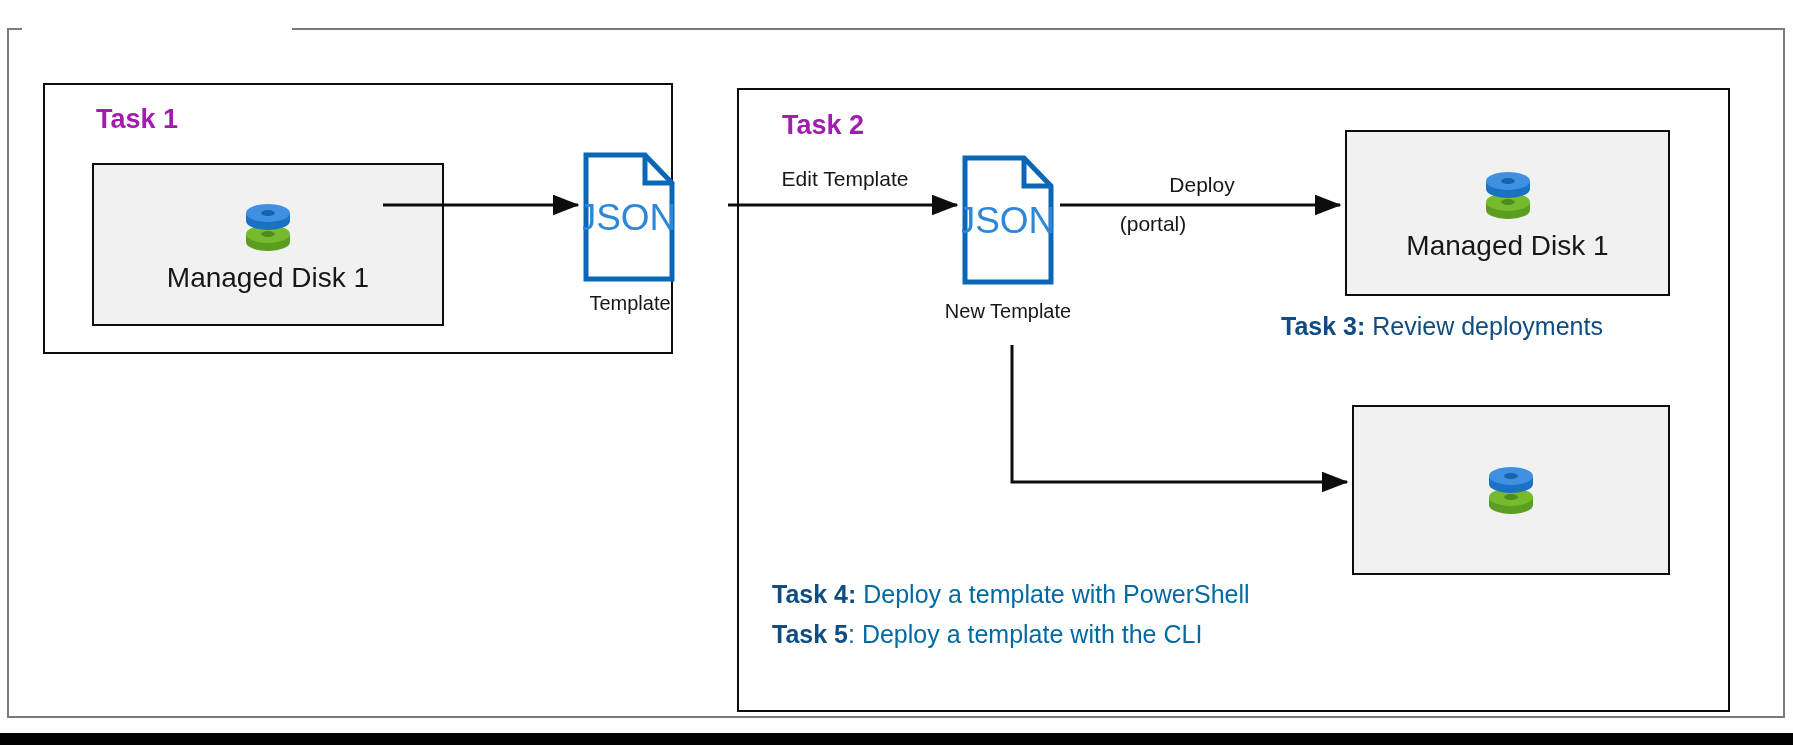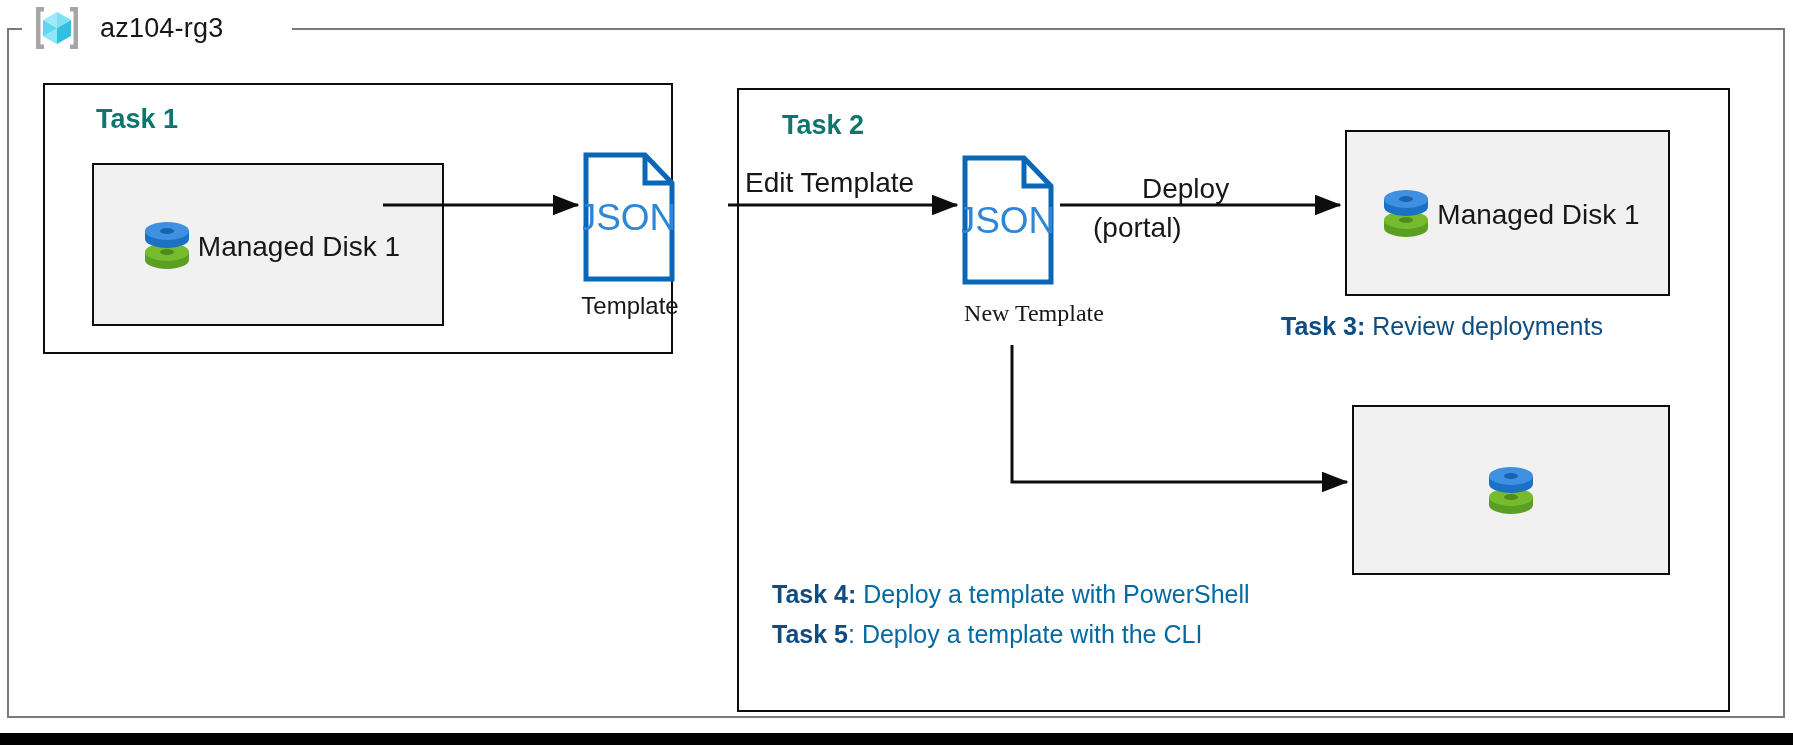--- a/index.html
+++ b/index.html
@@ -64,33 +64,33 @@
     border: 2px solid #0d0d0d;
     box-sizing: border-box;
     background: #ffffff;
   }
   #task1-panel { left: 43px;  top: 83px;  width: 630px; height: 271px; }
   #task2-panel { left: 737px; top: 88px;  width: 993px; height: 624px; }
 
   .task-heading {
     font-size: 27px;
     font-weight: bold;
-    color: #0f766e;
+    color: #a21caf;
     white-space: nowrap;
   }
   #task1-heading { left: 96px;  top: 104px; }
   #task2-heading { left: 782px; top: 110px; }
 
   
   .resource-box {
     background: #f1f1f1;
     border: 2px solid #0d0d0d;
     box-sizing: border-box;
     display: flex;
-    flex-direction: row;
+    flex-direction: column;
     align-items: center;
     justify-content: center;
   }
   .resource-label {
     font-size: 28px;
     color: #171717;
     white-space: nowrap;
     margin-top: 4px;
   }
   #disk-box-1 { left: 92px;  top: 163px; width: 352px; height: 163px; }
@@ -98,34 +98,34 @@
   #disk-box-3 { left: 1352px; top: 405px; width: 318px; height: 170px; }
 
   .disk-icon { width: 62px; height: 62px; display: block; }
 
   
   .json-doc { width: 92px; height: 130px; display: block; }
   #json-doc-1 { left: 583px;  top: 152px; }
   #json-doc-2 { left: 962px;  top: 155px; }
 
   .doc-caption {
-    font-size: 24px;
+    font-size: 20px;
     color: #171717;
     white-space: nowrap;
     text-align: center;
   }
   #template-caption-1 { left: 557px; top: 292px; width: 146px; }
-  #template-caption-2 { left: 923px; top: 300px; width: 222px; font-family: Liberation Serif, serif; }
+  #template-caption-2 { left: 897px; top: 300px; width: 222px; }
 
   
   .edge-label {
-    font-size: 28px;
-    color: #171717;
-    white-space: nowrap;
-    text-align: left;
+    font-size: 21px;
+    color: #171717;
+    white-space: nowrap;
+    text-align: center;
   }
   #edit-template-label { left: 745px;  top: 167px; width: 200px; }
   #deploy-label        { left: 1142px; top: 173px; width: 120px; }
   #portal-label        { left: 1093px; top: 212px; width: 120px; }
 
   
   .task-line {
     font-size: 25px;
     color: #0f4c81;
     white-space: nowrap;
@@ -157,40 +157,20 @@
   }
 </style>
 </head>
 <body>
 
 <div id="stage">
 
   <div class="abs" id="rg-container"></div>
   <div class="abs" id="rg-title-gap"></div>
 
-  <div class="abs" id="rg-header">
-    <span>
-      <svg class="rg-icon" viewBox="0 0 54 50" xmlns="http://www.w3.org/2000/svg">
-
-        <path d="M14 4 L6 4 L6 46 L14 46 L14 41.5 L10.5 41.5 L10.5 8.5 L14 8.5 Z" fill="#a6a6a6"></path>
-
-        <path d="M40 4 L48 4 L48 46 L40 46 L40 41.5 L43.5 41.5 L43.5 8.5 L40 8.5 Z" fill="#a6a6a6"></path>
-
-        <path d="M27 9 L41 17 L27 25 L13 17 Z" fill="#9fe9fa"></path>
-
-        <path d="M13 17 L27 25 L27 41 L13 33 Z" fill="#5fd5f0"></path>
-
-        <path d="M41 17 L41 33 L27 41 L27 25 Z" fill="#32bfe0"></path>
-
-        <path d="M27 25 L41 17 L27 9 Z" fill="#7fe0f5"></path>
-        <path d="M13 33 L27 25 L27 41 Z" fill="#8ee6f7"></path>
-      </svg>
-    </span>
-    <span id="rg-name">az104-rg3</span>
-  </div>
 
   <div class="abs task-panel" id="task1-panel"></div>
   <div class="abs task-heading" id="task1-heading">Task 1</div>
 
   <div class="abs resource-box" id="disk-box-1">
     <span>
       <svg class="disk-icon" viewBox="0 0 62 62" xmlns="http://www.w3.org/2000/svg">
 
         <ellipse cx="31" cy="46" rx="22" ry="9" fill="#5a9e22"></ellipse>
         <rect x="9" y="38" width="44" height="8" fill="#5a9e22"></rect>

